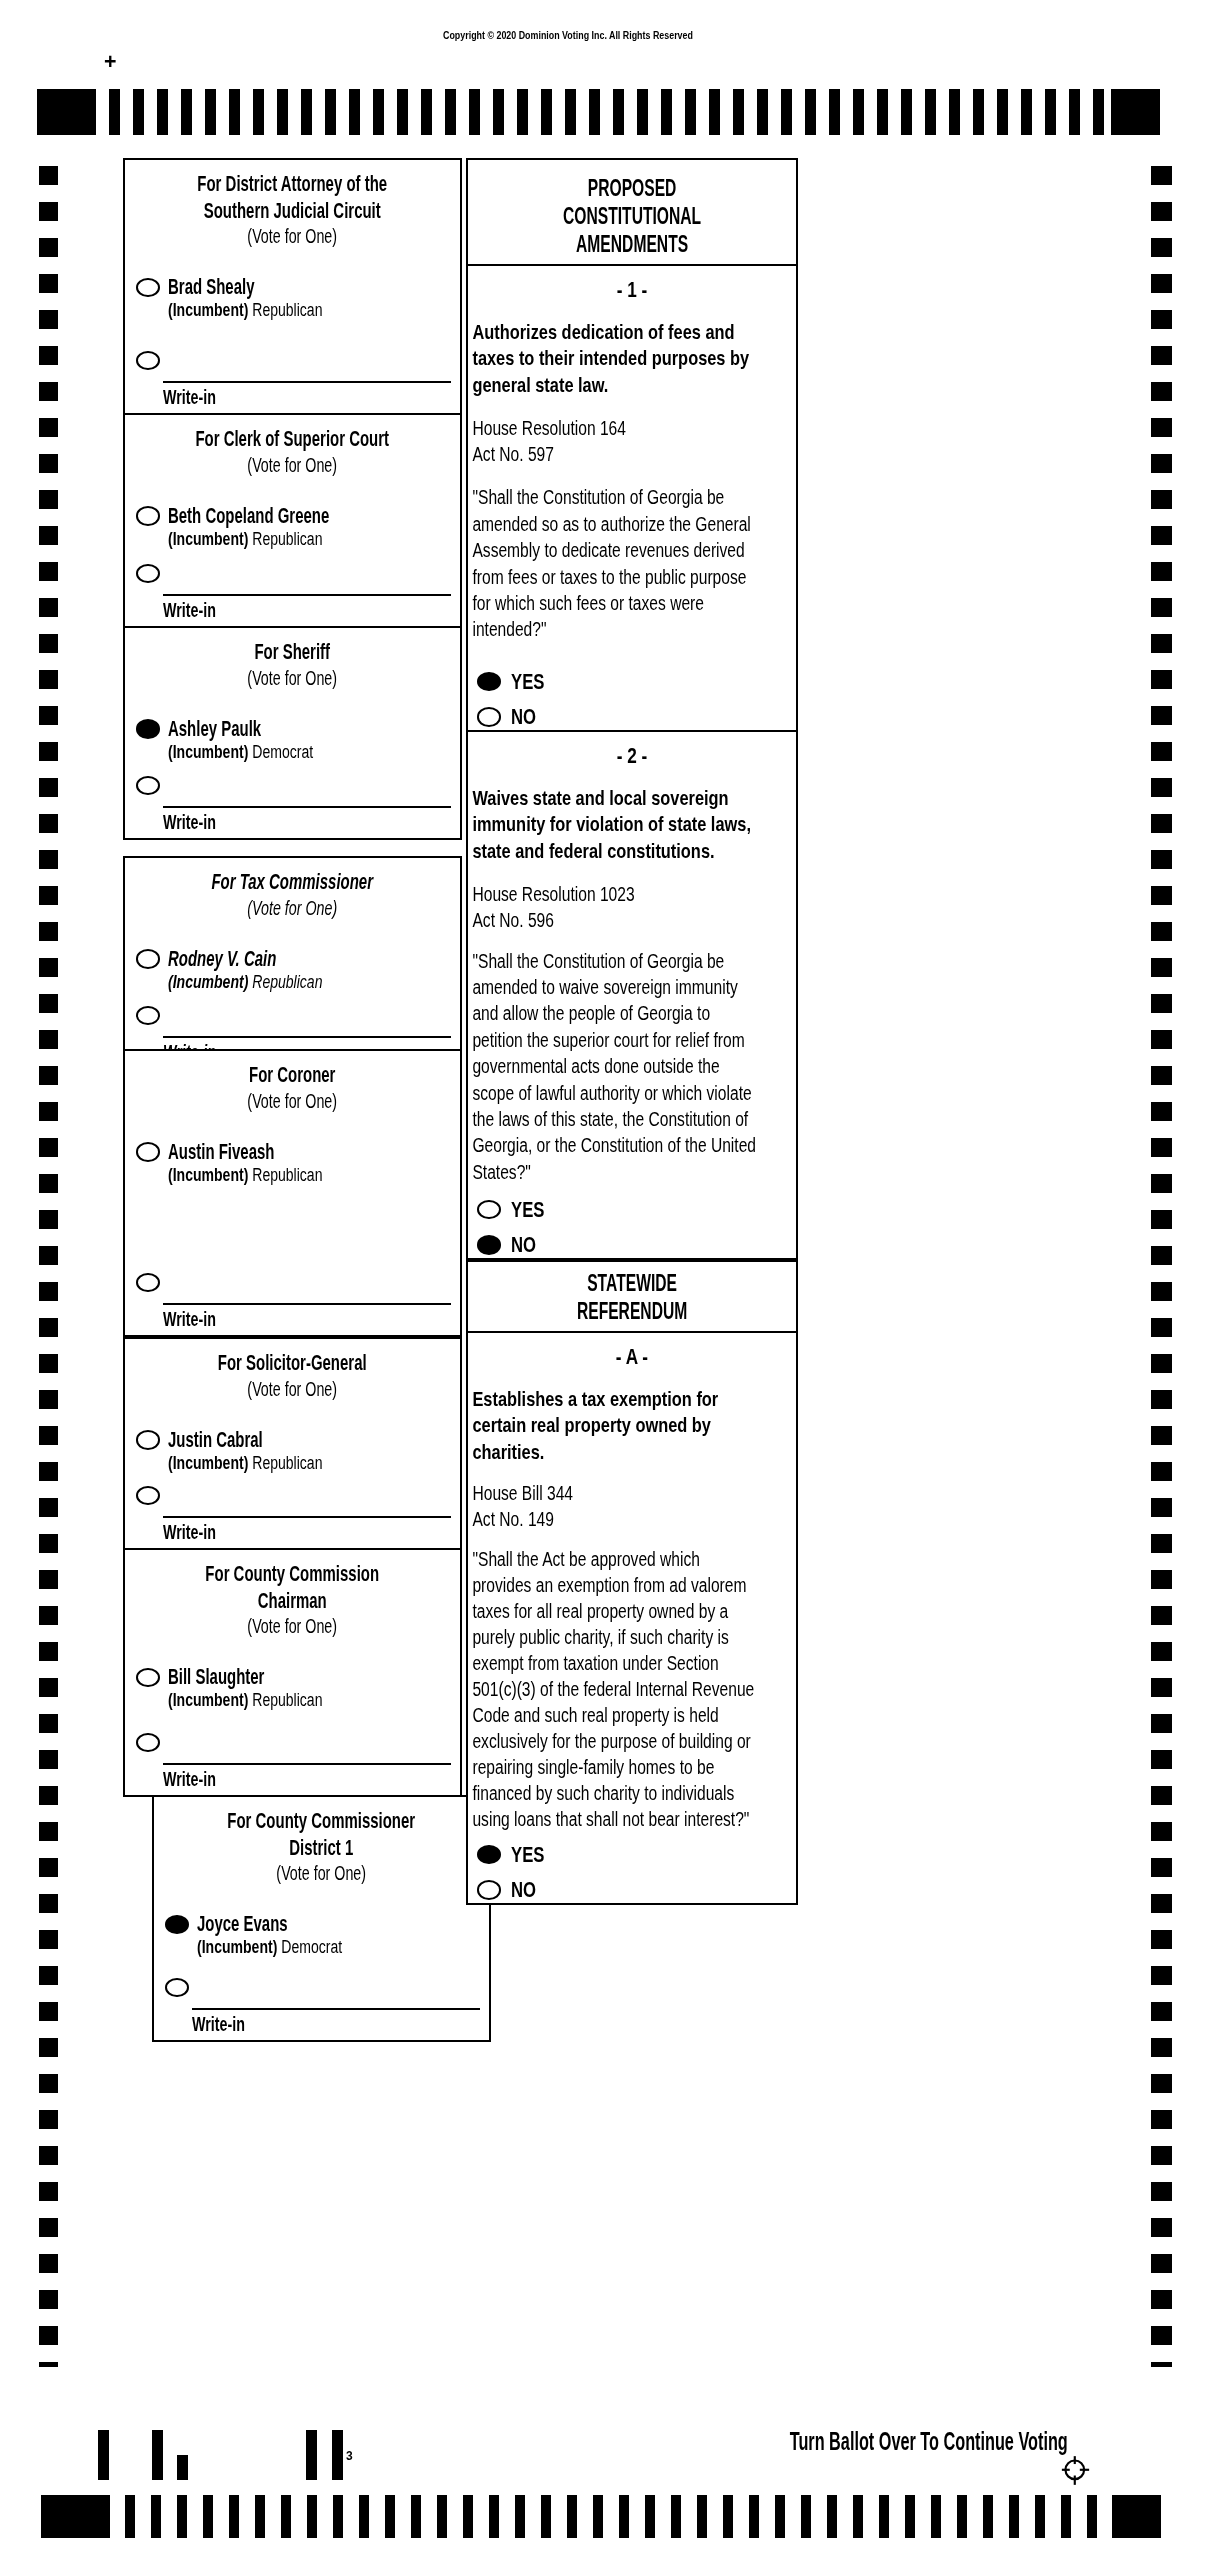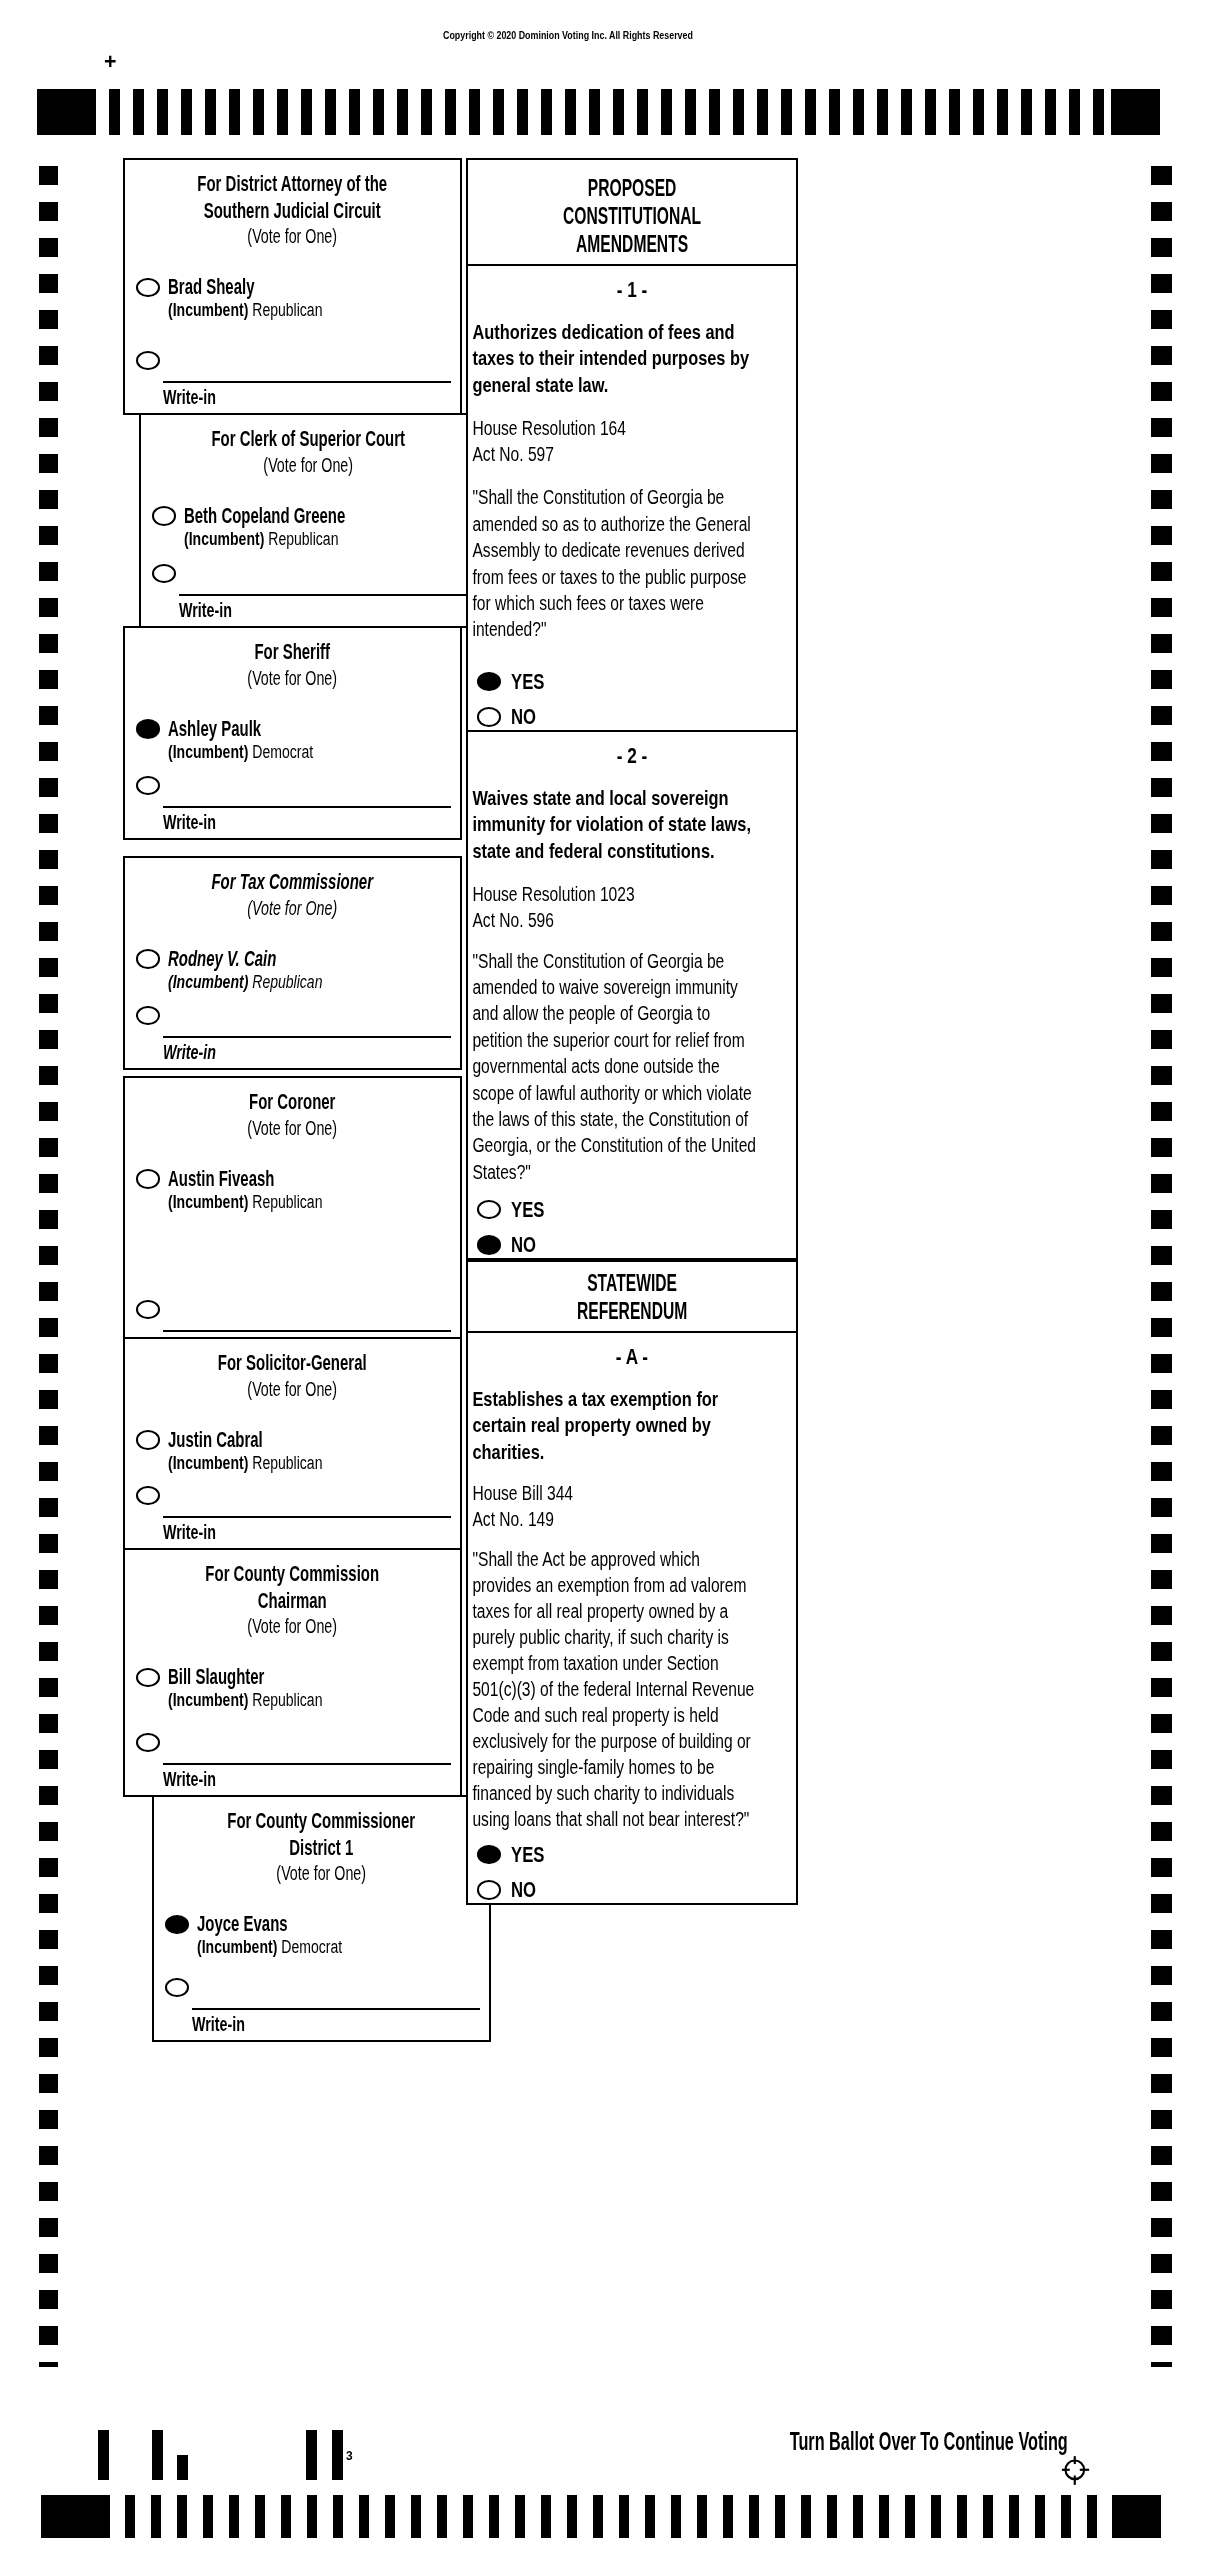--- a/index.html
+++ b/index.html
@@ -76,21 +76,21 @@
       <div class="cand-party cxb"><span class="inc">(Incumbent)</span><span>Republican</span></div>
     </div>
   </div>
   <span class="oval blank-oval"></span>
   <div class="writein">
     <div class="wi-line"></div>
     <div class="wi-label cxt">Write-in</div>
   </div>
 </section>
 
-<section class="contest" style="top:413px;height:215px;margin-left:16px;">
+<section class="contest" style="top:413px;height:215px;">
   <div class="c-title cxt ctr pre">For Clerk of Superior Court</div>
   <div class="c-sub cxt ctr">(Vote for One)</div>
   <div class="cand">
     <span class="oval" style="margin-top:3.6px;"></span>
     <div>
       <div class="cand-name cxt">Beth Copeland Greene</div>
       <div class="cand-party cxb"><span class="inc">(Incumbent)</span><span>Republican</span></div>
     </div>
   </div>
   <span class="oval blank-oval"></span>
@@ -127,21 +127,21 @@
       <div class="cand-party cxb"><span class="inc">(Incumbent)</span><span>Republican</span></div>
     </div>
   </div>
   <span class="oval blank-oval"></span>
   <div class="writein">
     <div class="wi-line"></div>
     <div class="wi-label cxt">Write-in</div>
   </div>
 </section>
 
-<section class="contest" style="top:1049px;height:288px;margin-top:27px;">
+<section class="contest" style="top:1049px;height:288px;">
   <div class="c-title cxt ctr pre">For Coroner</div>
   <div class="c-sub cxt ctr">(Vote for One)</div>
   <div class="cand">
     <span class="oval" style="margin-top:3.6px;"></span>
     <div>
       <div class="cand-name cxt">Austin Fiveash</div>
       <div class="cand-party cxb"><span class="inc">(Incumbent)</span><span>Republican</span></div>
     </div>
   </div>
   <span class="oval blank-oval"></span>

